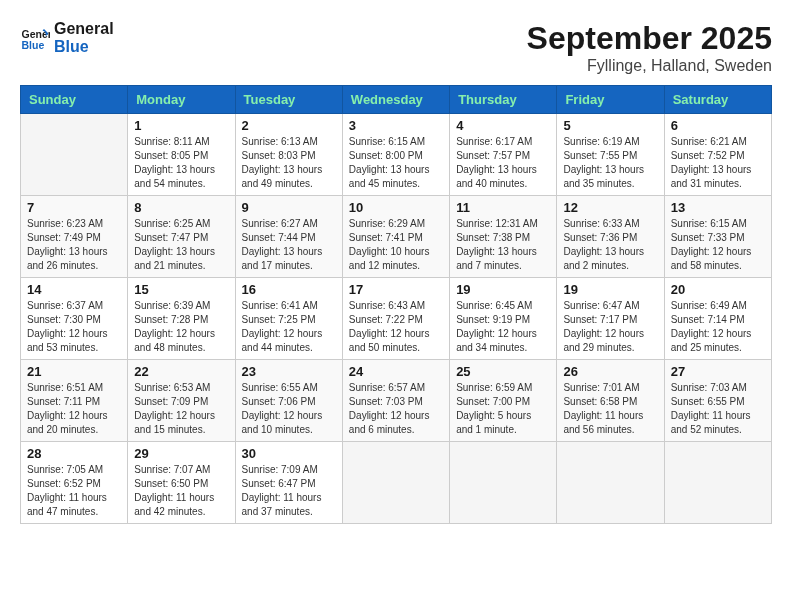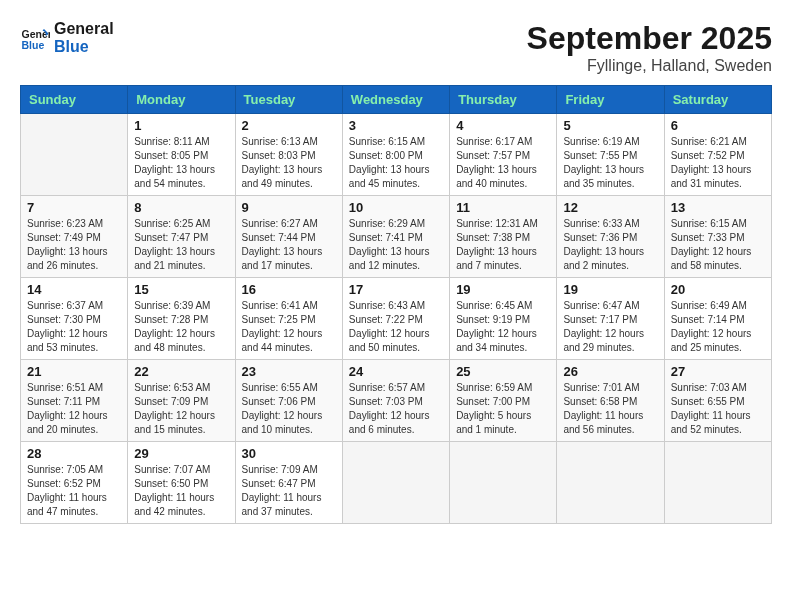--- a/index.html
+++ b/index.html
@@ -168,21 +168,21 @@
         <td>
           <span class="day-num">9</span>
           <span class="cell-line">Sunrise: 6:27 AM</span>
           <span class="cell-line">Sunset: 7:44 PM</span>
           <span class="cell-line">Daylight: 13 hours and 17 minutes.</span>
         </td>
         <td>
           <span class="day-num">10</span>
           <span class="cell-line">Sunrise: 6:29 AM</span>
           <span class="cell-line">Sunset: 7:41 PM</span>
-          <span class="cell-line">Daylight: 13 hours and 12 minutes.</span>
+          <span class="cell-line">Daylight: 10 hours and 12 minutes.</span>
         </td>
         <td>
           <span class="day-num">11</span>
           <span class="cell-line">Sunrise: 12:31 AM</span>
           <span class="cell-line">Sunset: 7:38 PM</span>
           <span class="cell-line">Daylight: 13 hours and 7 minutes.</span>
         </td>
         <td>
           <span class="day-num">12</span>
           <span class="cell-line">Sunrise: 6:33 AM</span>

